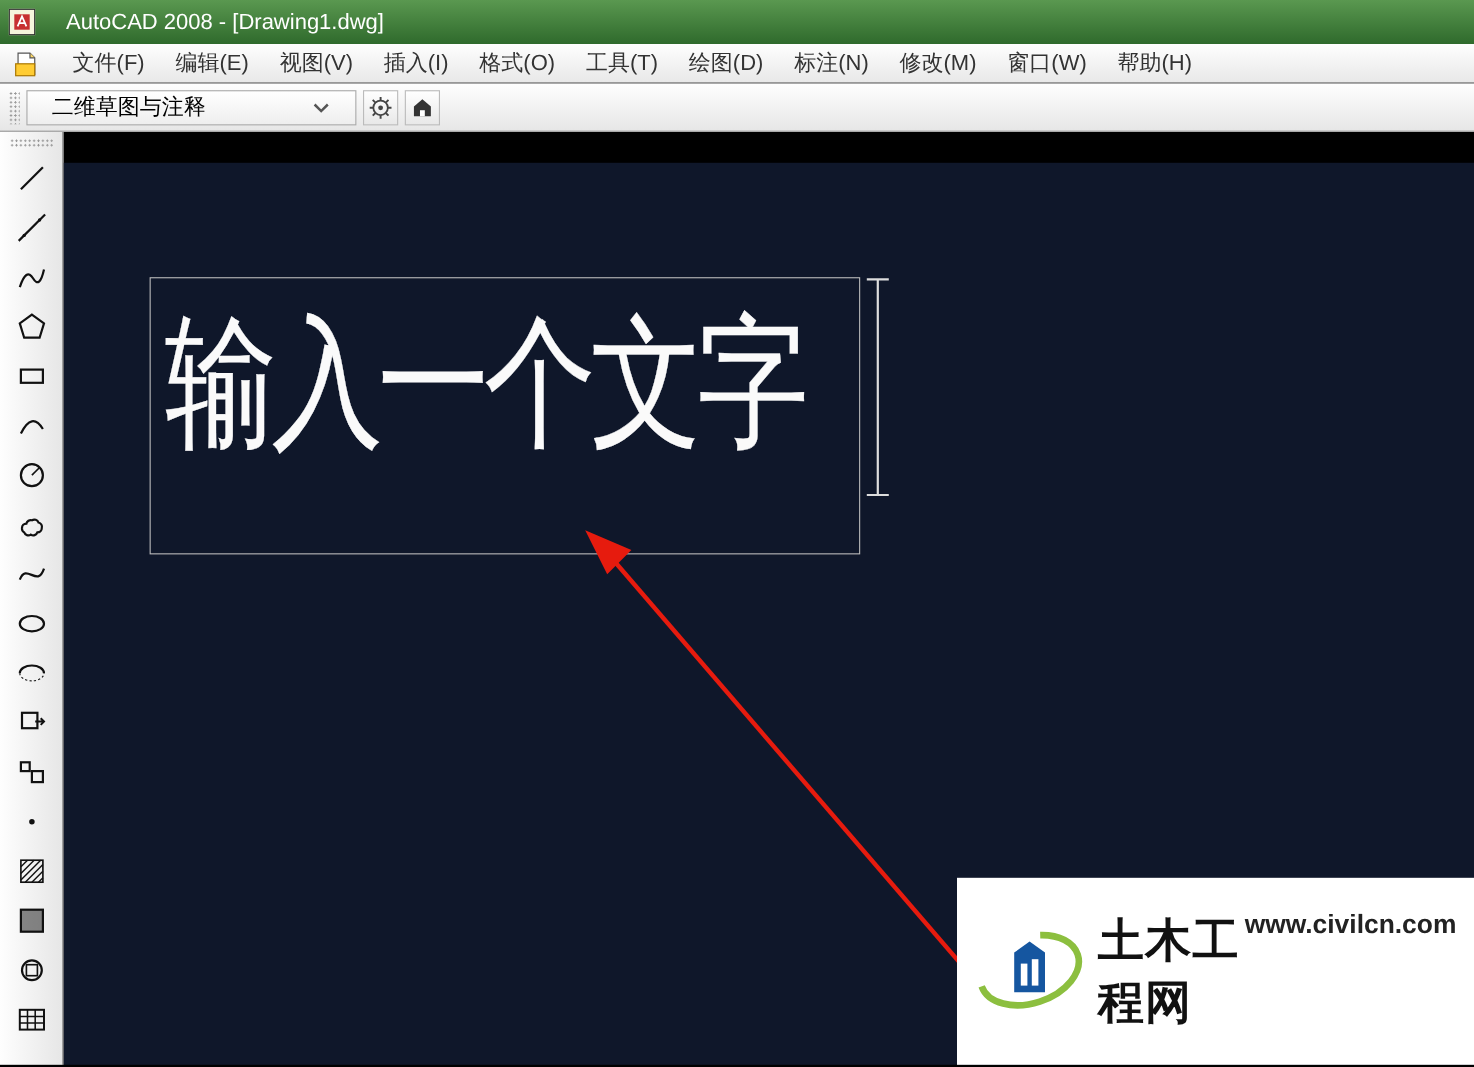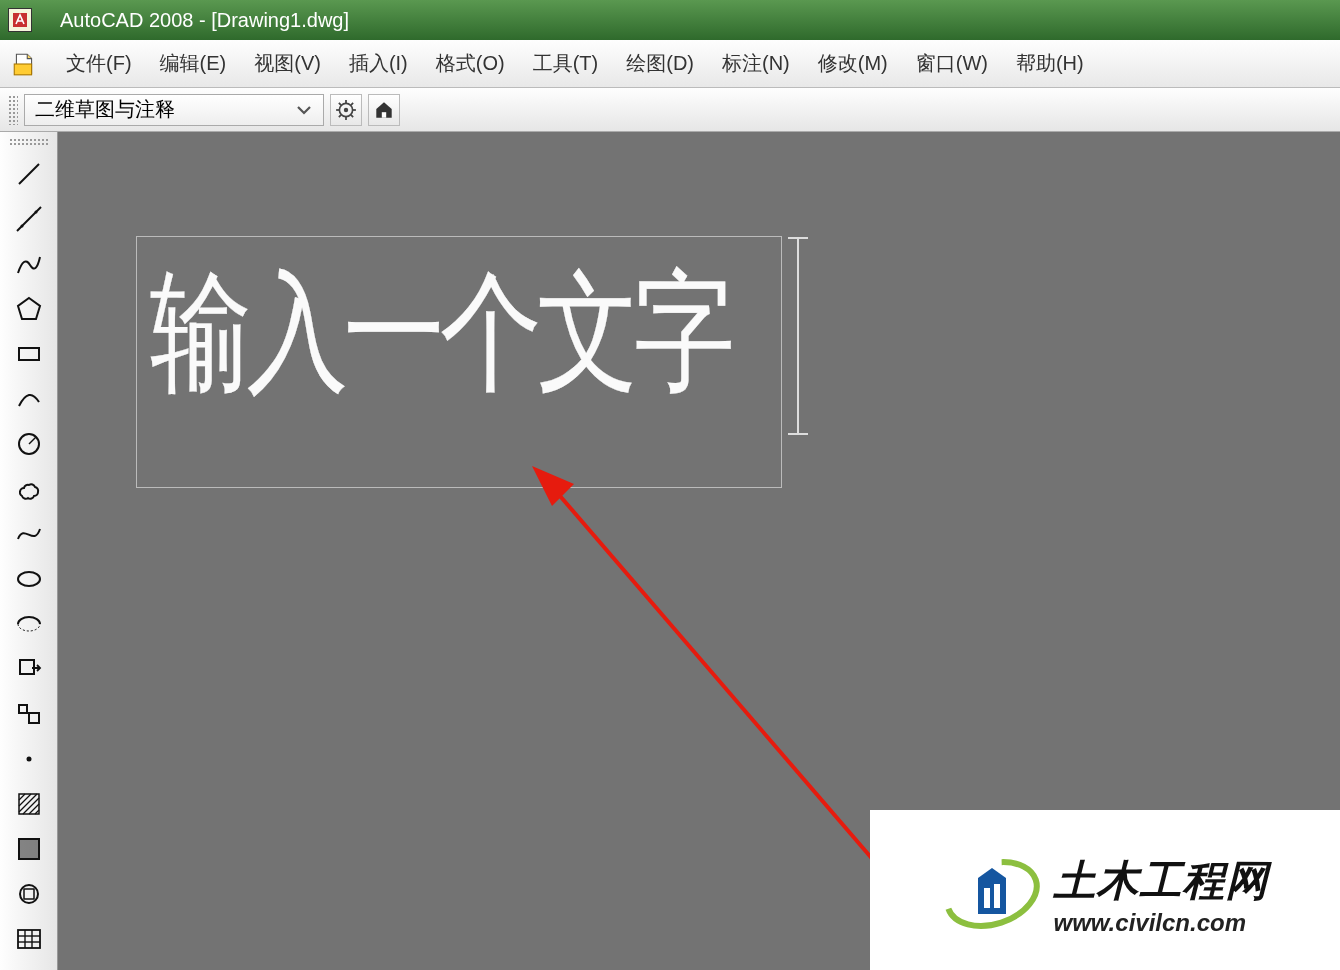--- a/index.html
+++ b/index.html
@@ -25,21 +25,21 @@
       width: 24px;
       height: 24px;
       background: #f5f5dc;
       display: flex;
       align-items: center;
       justify-content: center;
       border: 1px solid #333;
     }
     .titlebar-icon svg { width: 18px; height: 18px; }
     .menubar {
-      height: 48px;
+      height: 36px;
       background: linear-gradient(180deg, #fefefe 0%, #e8e8e8 100%);
       display: flex;
       align-items: center;
       padding: 0 10px;
       gap: 28px;
       border-bottom: 1px solid #bbb;
       font-size: 20px;
       color: #333;
     }
     .menubar .doc-icon {
@@ -66,21 +66,21 @@
       background-size: 4px 4px;
     }
     .workspace-select {
       width: 300px;
       height: 32px;
       border: 1px solid #aaa;
       background: linear-gradient(180deg, #fff 0%, #eee 100%);
       display: flex;
       align-items: center;
       justify-content: space-between;
-      padding: 0 10px;
+      padding: 0 22px;
       font-size: 20px;
     }
     .dropdown-arrow {
       width: 18px;
       height: 18px;
       display: flex;
       align-items: center;
       justify-content: center;
     }
     .ws-btn {
@@ -117,22 +117,23 @@
       width: 42px;
       height: 42px;
       display: flex;
       align-items: center;
       justify-content: center;
       cursor: pointer;
     }
     .tool-btn svg { width: 30px; height: 30px; }
     .canvas {
       flex: 1;
-      background: #737373;
+      background: #0f172a;
       position: relative;
+      margin-top: 28px;
     }
     .text-box {
       position: absolute;
       left: 78px;
       top: 104px;
       width: 646px;
       height: 252px;
       border: 1px solid #bbb;
     }
     .cad-text {
@@ -167,21 +168,21 @@
       width: 470px;
       height: 170px;
       background: #fff;
       display: flex;
       align-items: center;
       justify-content: center;
       gap: 12px;
       padding: 16px;
     }
     .watermark-logo svg { width: 100px; height: 80px; }
-    .watermark-text { display: flex; flex-direction: column; font-style: italic; }
+    .watermark-text { display: flex; flex-direction: row; }
     .watermark-title { font-size: 42px; font-weight: 900; color: #111; letter-spacing: 1px; }
     .watermark-url { font-size: 24px; color: #222; font-weight: bold; }
   </style>
 </head>
 <body>
 
 <div class="titlebar">
   <span class="titlebar-icon">
     <svg viewBox="0 0 18 18">
         <rect x="2" y="2" width="14" height="14" fill="#c73030"></rect>

